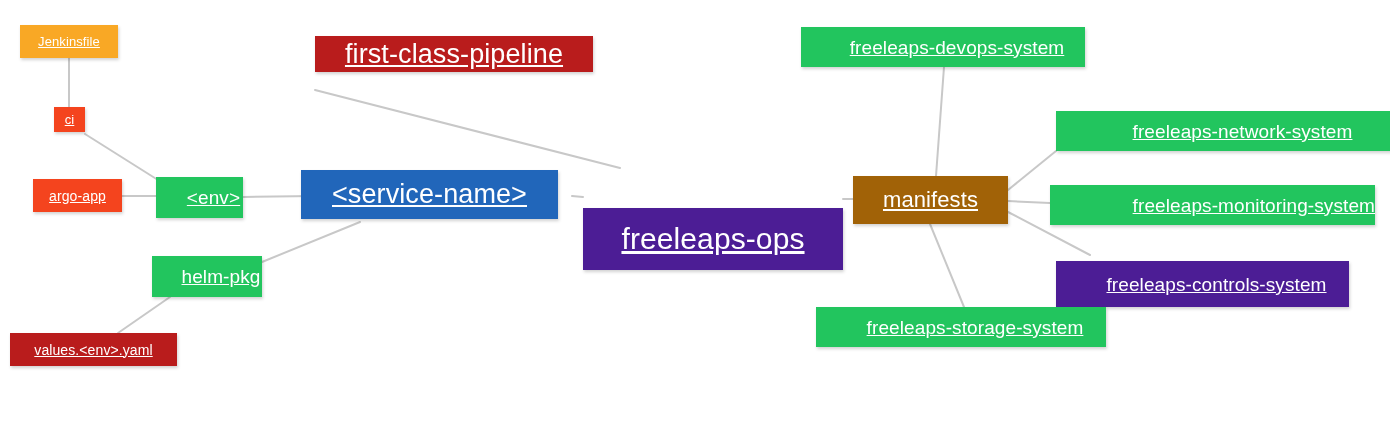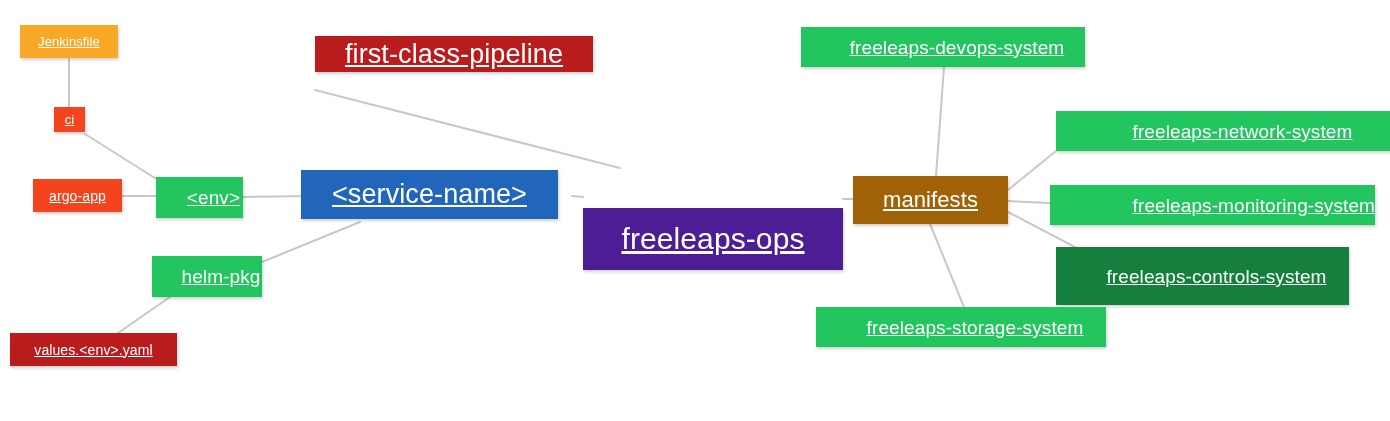--- a/index.html
+++ b/index.html
@@ -108,20 +108,20 @@
       </div>
       <div class="node tier-sub" style="left: 801px; top: 27px; width: 284px; height: 40px; background: rgb(34, 197, 94);">
         <span class="node-label">freeleaps-devops-system</span>
       </div>
       <div class="node tier-sub" style="left: 1056px; top: 111px; width: 345px; height: 40px; background: rgb(34, 197, 94);">
         <span class="node-label">freeleaps-network-system</span>
       </div>
       <div class="node tier-sub" style="left: 1050px; top: 185px; width: 325px; height: 40px; background: rgb(34, 197, 94); justify-content: flex-end;">
         <span class="node-label">freeleaps-monitoring-system</span>
       </div>
-      <div class="node tier-sub" style="left: 1056px; top: 247px; width: 293px; height: 58px; background: #15803d;">
+      <div class="node tier-sub" style="left: 1056px; top: 261px; width: 293px; height: 46px; background: #4c1d95;">
         <span class="node-label">freeleaps-controls-system</span>
       </div>
       <div class="node tier-sub" style="left: 816px; top: 307px; width: 290px; height: 40px; background: rgb(34, 197, 94);">
         <span class="node-label">freeleaps-storage-system</span>
       </div>
     </div>
 </div>
 
 </body></html>

